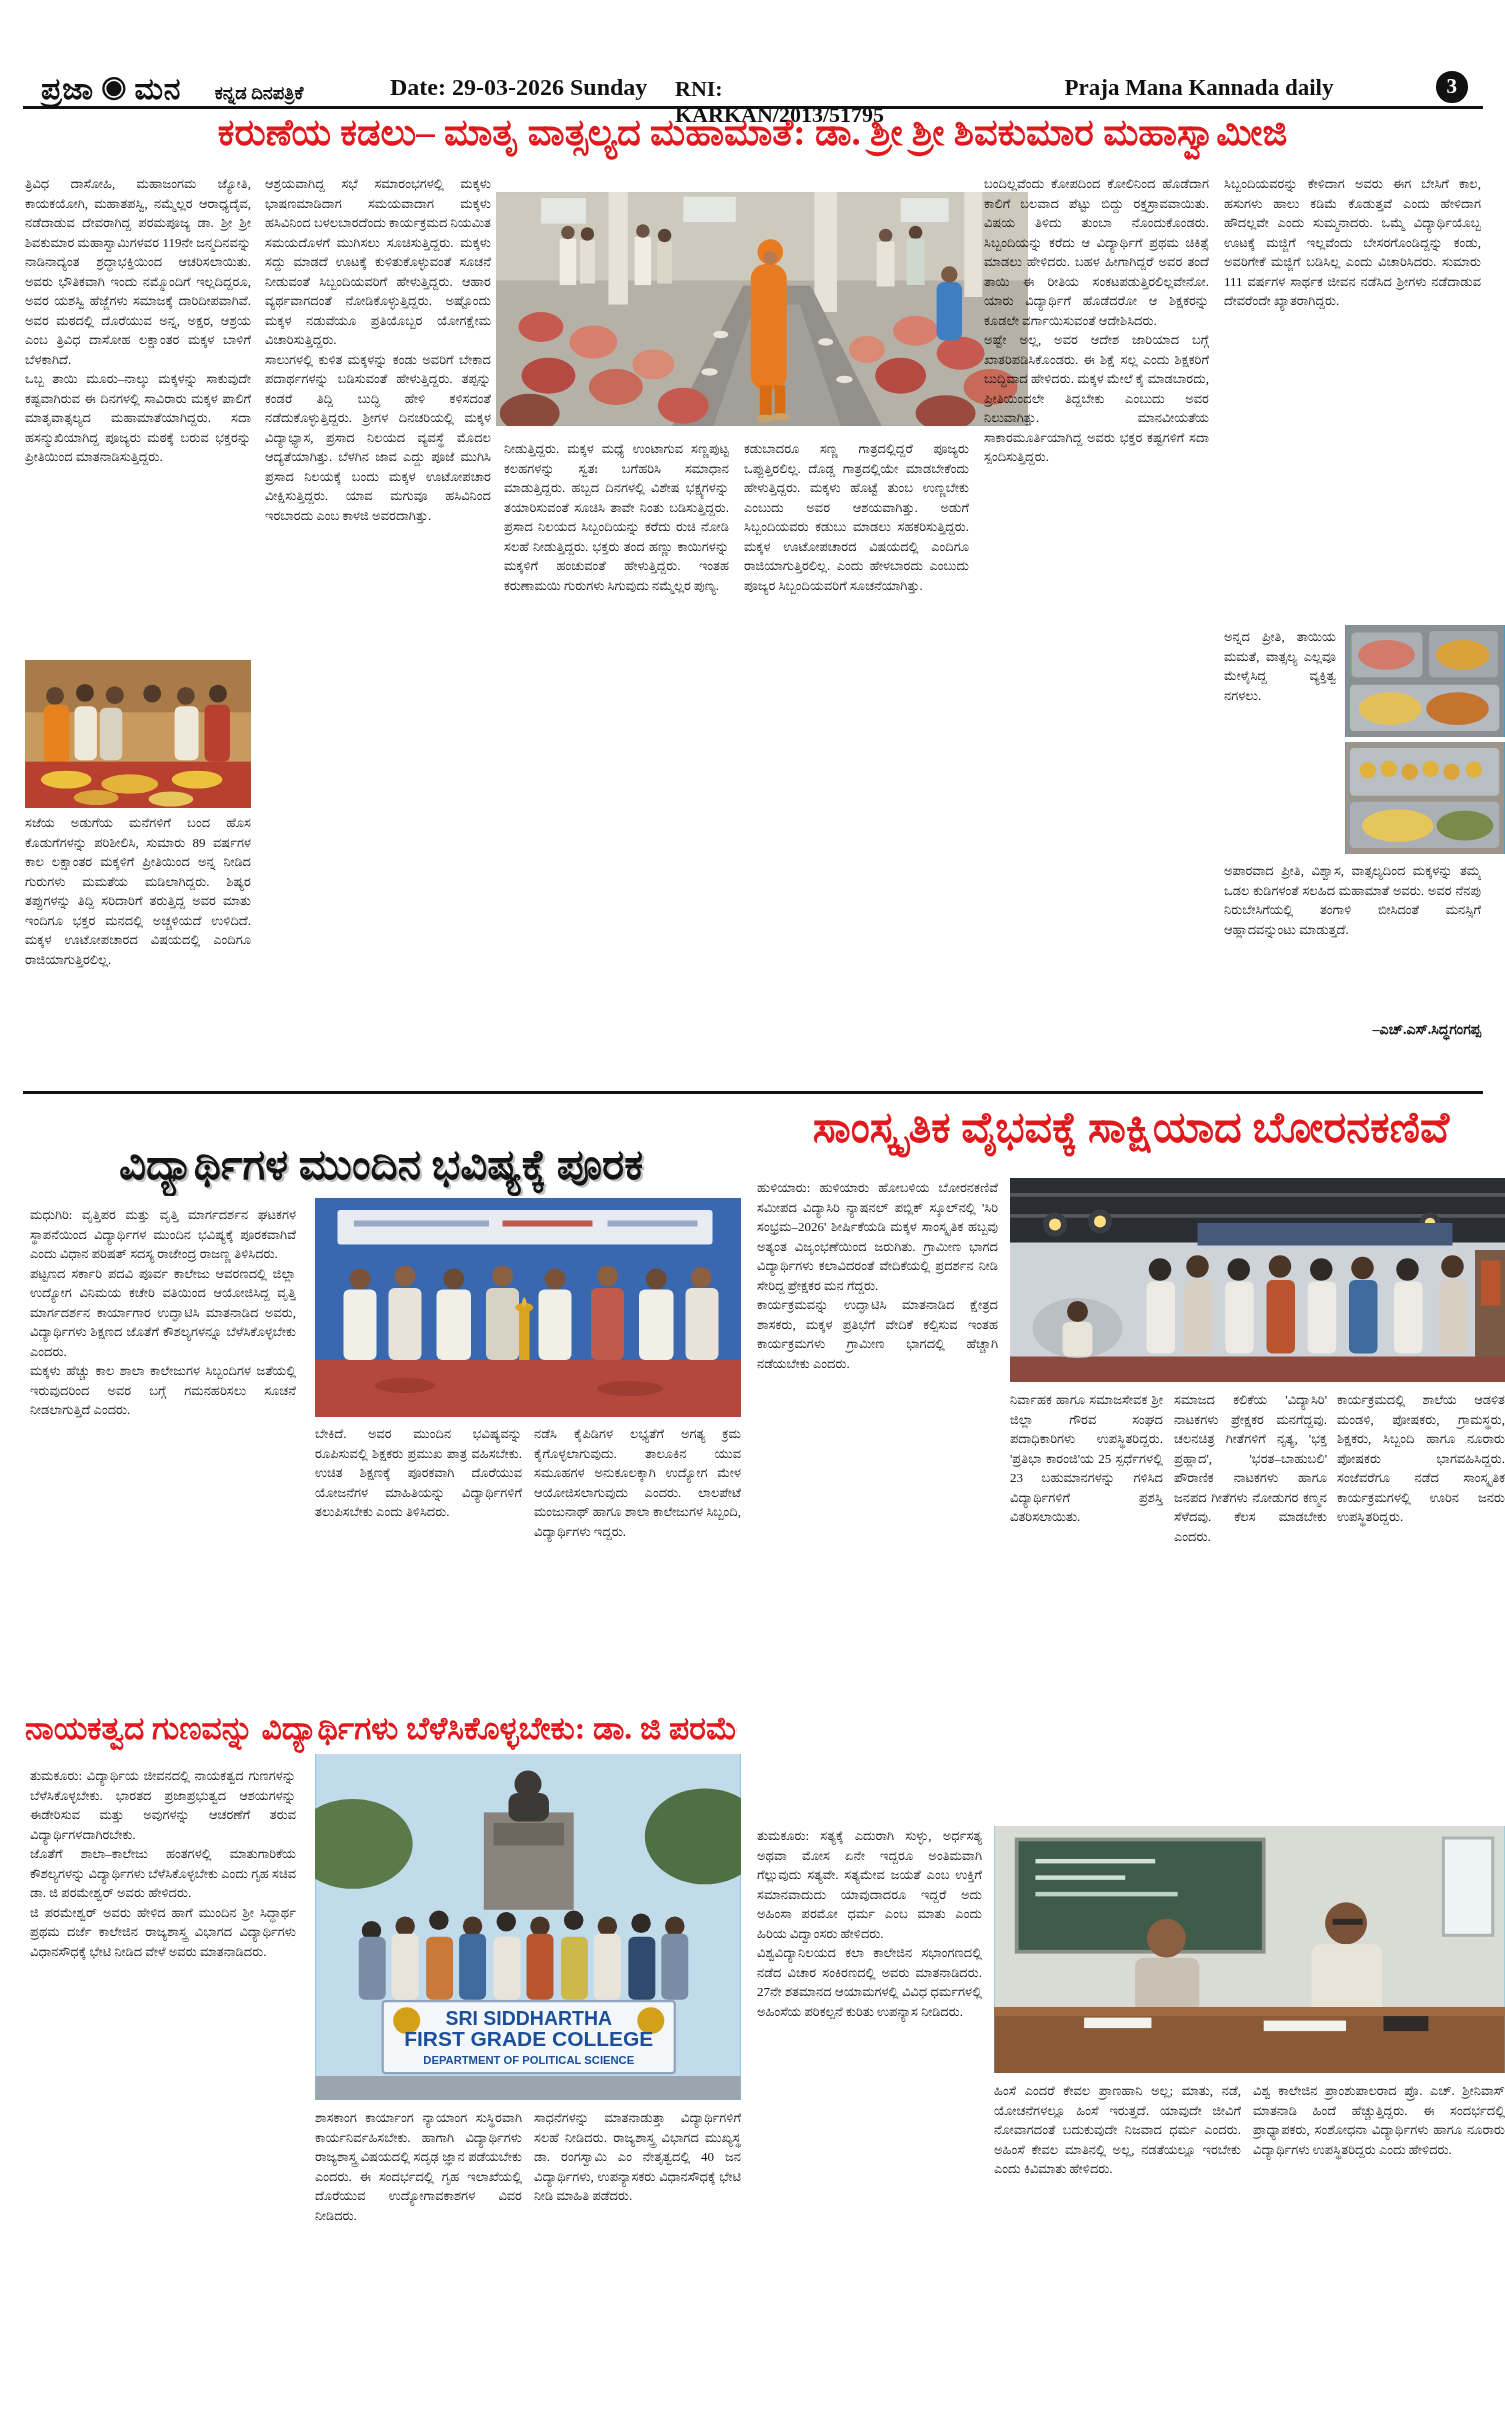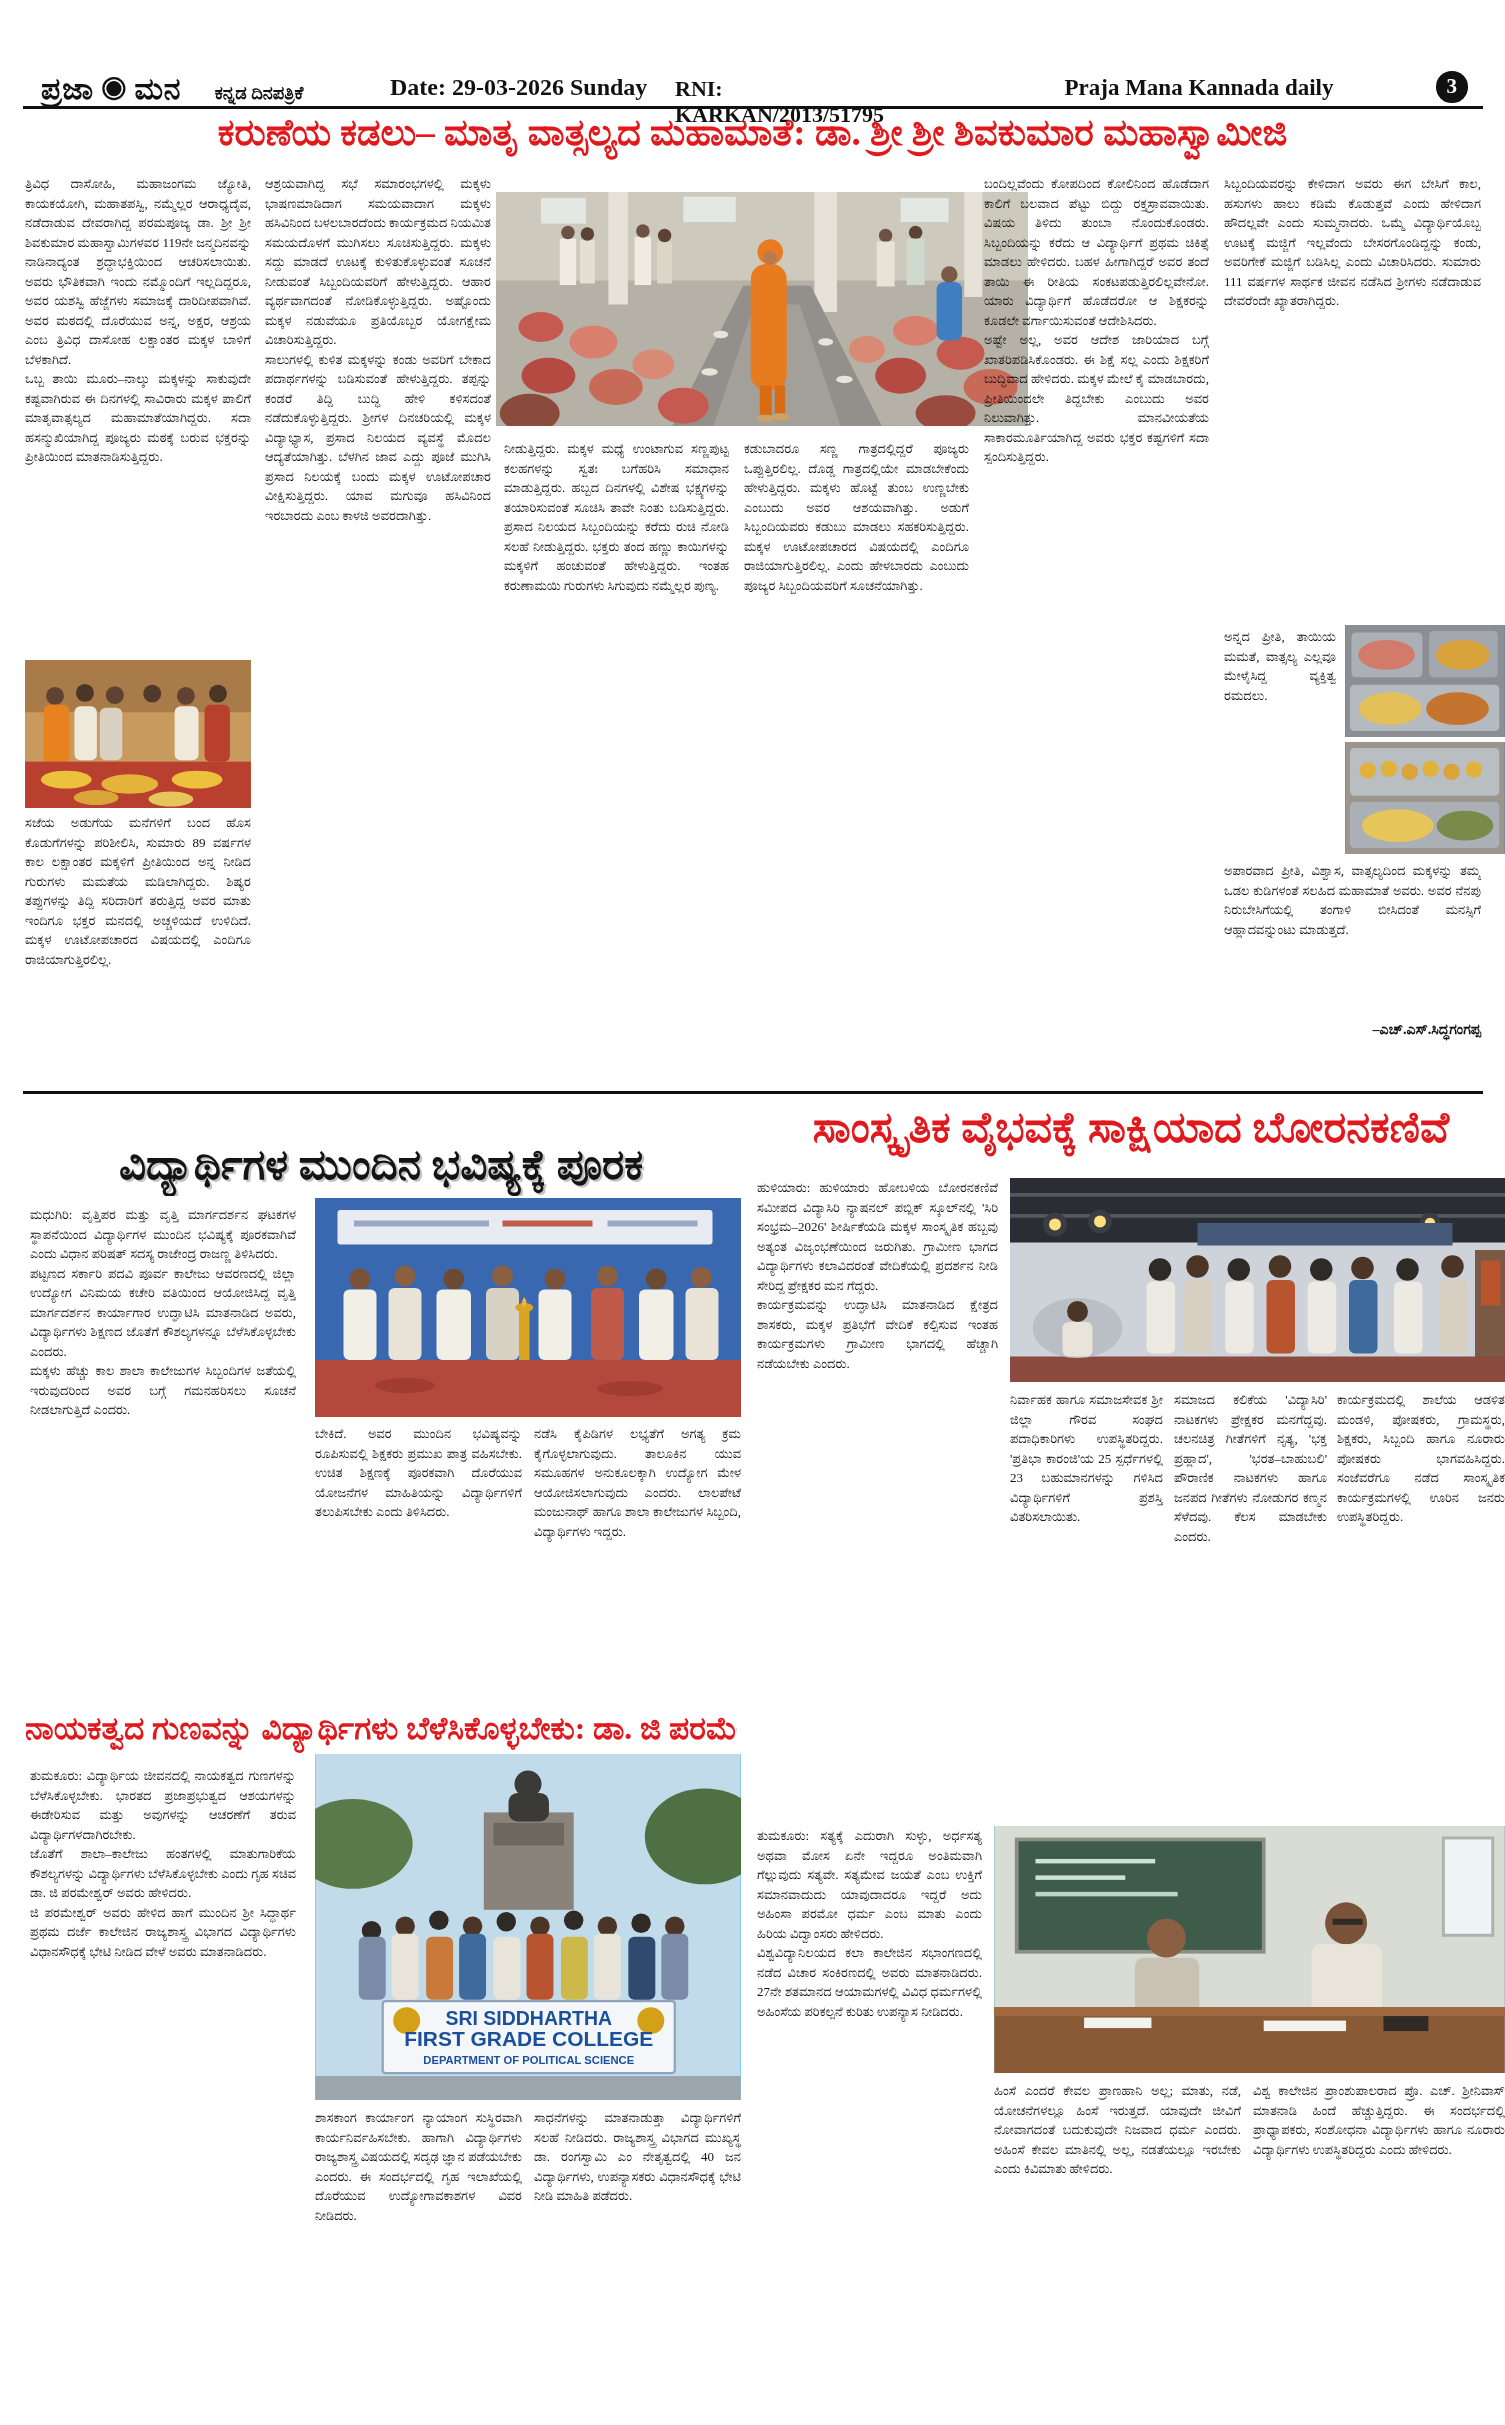--- a/index.html
+++ b/index.html
@@ -153,21 +153,21 @@
         <circle cx="58" cy="36" r="11" fill="#e0b23c"></circle>
         <circle cx="86" cy="40" r="11" fill="#d9a53a"></circle>
       <circle cx="114" cy="36" r="11" fill="#e0b23c"></circle>
         <circle cx="142" cy="40" r="11" fill="#d9a53a"></circle>
         <circle cx="172" cy="37" r="11" fill="#e0b23c"></circle>
       <rect x="6" y="80" width="200" height="62" rx="6" fill="#aab0b5"></rect>
       <ellipse cx="70" cy="112" rx="48" ry="22" fill="#e6c65a"></ellipse>
       <ellipse cx="160" cy="112" rx="38" ry="20" fill="#7a8a4a"></ellipse>
     </svg>
   </div>
-  <div class="abs col" style="left:1224px;top:627px;width:112px;height:226px;">ಅನ್ನದ ಪ್ರೀತಿ, ತಾಯಿಯ ಮಮತೆ, ವಾತ್ಸಲ್ಯ ಎಲ್ಲವೂ ಮೇಳೈಸಿದ್ದ ವ್ಯಕ್ತಿತ್ವ ರಮದಲು.</div>
+  <div class="abs col" style="left:1224px;top:627px;width:112px;height:226px;">ಅನ್ನದ ಪ್ರೀತಿ, ತಾಯಿಯ ಮಮತೆ, ವಾತ್ಸಲ್ಯ ಎಲ್ಲವೂ ಮೇಳೈಸಿದ್ದ ವ್ಯಕ್ತಿತ್ವ ನಗಳಲು.</div>
   <div class="abs col" style="left:1224px;top:861px;width:257px;height:156px;">ಅಪಾರವಾದ ಪ್ರೀತಿ, ವಿಶ್ವಾಸ, ವಾತ್ಸಲ್ಯದಿಂದ ಮಕ್ಕಳನ್ನು ತಮ್ಮ ಒಡಲ ಕುಡಿಗಳಂತೆ ಸಲಹಿದ ಮಹಾಮಾತೆ ಅವರು. ಅವರ ನೆನಪು ನಿರುಬೇಸಿಗೆಯಲ್ಲಿ ತಂಗಾಳಿ ಬೀಸಿದಂತೆ ಮನಸ್ಸಿಗೆ ಆಹ್ಲಾದವನ್ನುಂಟು ಮಾಡುತ್ತದೆ.</div>
   <div class="abs byline" style="left:1224px;top:1021px;width:257px;height:25.5px;">–ಎಚ್.ಎಸ್.ಸಿದ್ಧಗಂಗಪ್ಪ</div>
 
   <div class="abs rule" style="left:22.5px;top:1091px;width:1460px;height:3px;"></div>
 
   <div class="abs col" style="left:30px;top:1205px;width:266px;height:484px;">ಮಧುಗಿರಿ: ವೃತ್ತಿಪರ ಮತ್ತು ವೃತ್ತಿ ಮಾರ್ಗದರ್ಶನ ಘಟಕಗಳ ಸ್ಥಾಪನೆಯಿಂದ ವಿದ್ಯಾರ್ಥಿಗಳ ಮುಂದಿನ ಭವಿಷ್ಯಕ್ಕೆ ಪೂರಕವಾಗಿವೆ ಎಂದು ವಿಧಾನ ಪರಿಷತ್ ಸದಸ್ಯ ರಾಜೇಂದ್ರ ರಾಜಣ್ಣ ತಿಳಿಸಿದರು.
 ಪಟ್ಟಣದ ಸರ್ಕಾರಿ ಪದವಿ ಪೂರ್ವ ಕಾಲೇಜು ಆವರಣದಲ್ಲಿ ಜಿಲ್ಲಾ ಉದ್ಯೋಗ ವಿನಿಮಯ ಕಚೇರಿ ವತಿಯಿಂದ ಆಯೋಜಿಸಿದ್ದ ವೃತ್ತಿ ಮಾರ್ಗದರ್ಶನ ಕಾರ್ಯಾಗಾರ ಉದ್ಘಾಟಿಸಿ ಮಾತನಾಡಿದ ಅವರು, ವಿದ್ಯಾರ್ಥಿಗಳು ಶಿಕ್ಷಣದ ಜೊತೆಗೆ ಕೌಶಲ್ಯಗಳನ್ನೂ ಬೆಳೆಸಿಕೊಳ್ಳಬೇಕು ಎಂದರು.
 ಮಕ್ಕಳು ಹೆಚ್ಚು ಕಾಲ ಶಾಲಾ ಕಾಲೇಜುಗಳ ಸಿಬ್ಬಂದಿಗಳ ಜತೆಯಲ್ಲಿ ಇರುವುದರಿಂದ ಅವರ ಬಗ್ಗೆ ಗಮನಹರಿಸಲು ಸೂಚನೆ ನೀಡಲಾಗುತ್ತಿದೆ ಎಂದರು.</div>
   <div class="abs hl hl-black" style="left:25px;top:1141px;width:712px;height:55px;font-size:42px;">ವಿದ್ಯಾರ್ಥಿಗಳ ಮುಂದಿನ ಭವಿಷ್ಯಕ್ಕೆ ಪೂರಕ</div>
 

